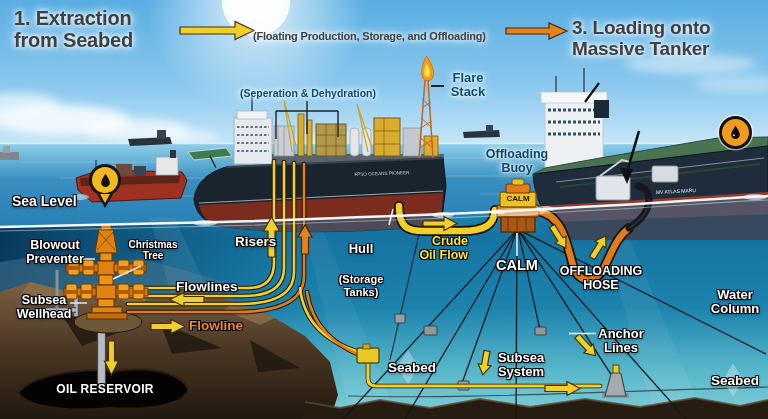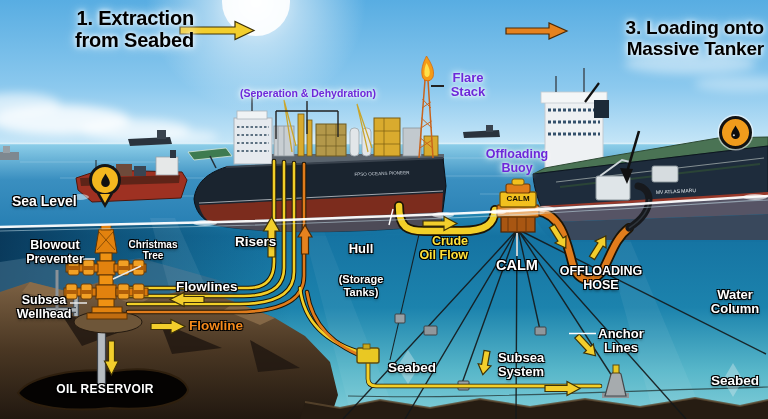--- a/index.html
+++ b/index.html
@@ -1,22 +1,22 @@
 <!DOCTYPE html>
 <html style="--arrow-yellow: #f2ce2c; --arrow-orange: #e6821e; --pipe-yellow: #f2cf28; --pipe-orange: #e07c1c; --flowline-text: #f58a1c; --crude-text: #ffe23a; --buoy-yellow: #f2c01e; --buoy-orange: #df7d1a; --sky: #79c0ea; --deep-water: #0f6a9a; --rock-brown: #6a533a; --fpso-hull: #1a242f; --tanker-hull: #1e2c3c; --deck-green: #46704f;"><head>
 <meta charset="utf-8">
 <style>
   html,body{margin:0;padding:0;background:#222;}
   #stage{position:relative;width:768px;height:419px;overflow:hidden;background:#79c0ea;
          font-family:"Liberation Sans",sans-serif;}
   #scene{position:absolute;inset:0;}
   .lbl{position:absolute;font-weight:700;text-align:center;line-height:1.1;white-space:pre-line;pointer-events:none;}
-  .hdr{position:absolute;font-weight:700;text-align:right;line-height:1.12;white-space:pre-line;color:#000000;
+  .hdr{position:absolute;font-weight:700;text-align:left;line-height:1.12;white-space:pre-line;color:#404040;
        letter-spacing:-0.2px;text-shadow:0 0 4px rgba(255,255,255,.95),0 0 8px rgba(255,255,255,.85),0 0 14px rgba(255,255,255,.6);}
-  .black{color:#6d28d9;text-shadow:0 0 3px rgba(255,255,255,.95),0 0 6px rgba(255,255,255,.85),0 0 10px rgba(255,255,255,.6);}
+  .black{color:#0c4a6e;text-shadow:0 0 3px rgba(255,255,255,.95),0 0 6px rgba(255,255,255,.85),0 0 10px rgba(255,255,255,.6);}
   .white{color:#fff;text-shadow:-1px -1px 0 #000,1px -1px 0 #000,-1px 1px 0 #000,1px 1px 0 #000,0 2px 3px rgba(0,0,0,.55);}
   .orange{color:var(--flowline-text,#f58a1c);text-shadow:-1px -1px 0 #000,1px -1px 0 #000,-1px 1px 0 #000,1px 1px 0 #000;}
   .yellow{color:var(--crude-text,#ffe23a);text-shadow:-1px -1px 0 #000,1px -1px 0 #000,-1px 1px 0 #000,1px 1px 0 #000;text-align:right;}
   .pin{position:absolute;left:89px;top:164px;width:31px;height:46px;}
   .pin .c{position:absolute;left:0;top:0;width:26px;height:26px;border-radius:50%;background:#f3b71f;border:3px solid #151515;
           display:flex;align-items:center;justify-content:center;}
   .pin .tb{position:absolute;left:8px;top:30px;width:0;height:0;border-left:8px solid transparent;border-right:8px solid transparent;border-top:14px solid #151515;}
   .pin .ty{position:absolute;left:11px;top:30px;width:0;height:0;border-left:5px solid transparent;border-right:5px solid transparent;border-top:9px solid #f3b71f;}
   .badge{position:absolute;left:719px;top:116px;width:27px;height:27px;border-radius:50%;background:#f09b1c;
          border:3px solid #121212;box-shadow:0 0 0 1.5px rgba(255,255,255,.55);display:flex;align-items:center;justify-content:center;}
@@ -363,20 +363,21 @@
     <path d="M517,233 V256" stroke="#fff" stroke-width="1.5"></path>
     <path d="M569,333.5 H596" stroke="#fff" stroke-width="1.5"></path>
     <path d="M408,350 L419,367 L408,384 L397,367 Z" fill="#d7e9ee" opacity="0.4"></path>
     <path d="M733,363 L743,380 L733,397 L723,380 Z" fill="#d7e9ee" opacity="0.4"></path>
   </g>
 </svg>
 
 <div class="hdr" style="left:14px;top:7px;width:180px;font-size:20px">1. Extraction
 from Seabed</div>
 <div class="hdr" style="left:253px;top:11px;width:256px">
+  <div style="font-size:11px;margin-top:1px">(Floating Production, Storage, and Offloading)</div>
 </div>
 <div class="hdr" style="left:572px;top:17px;width:192px;font-size:19px">3. Loading onto
 Massive Tanker</div>
 
 <div class="lbl black" style="left:230px;top:70px;width:156px">
   <div style="font-size:10.5px">(Seperation &amp; Dehydration)</div>
 </div>
 <div class="lbl black" style="left:442px;top:71px;width:52px;font-size:13px">Flare
 Stack</div>
 <div class="lbl black" style="left:478px;top:148px;width:78px;font-size:12.5px">Offloading

